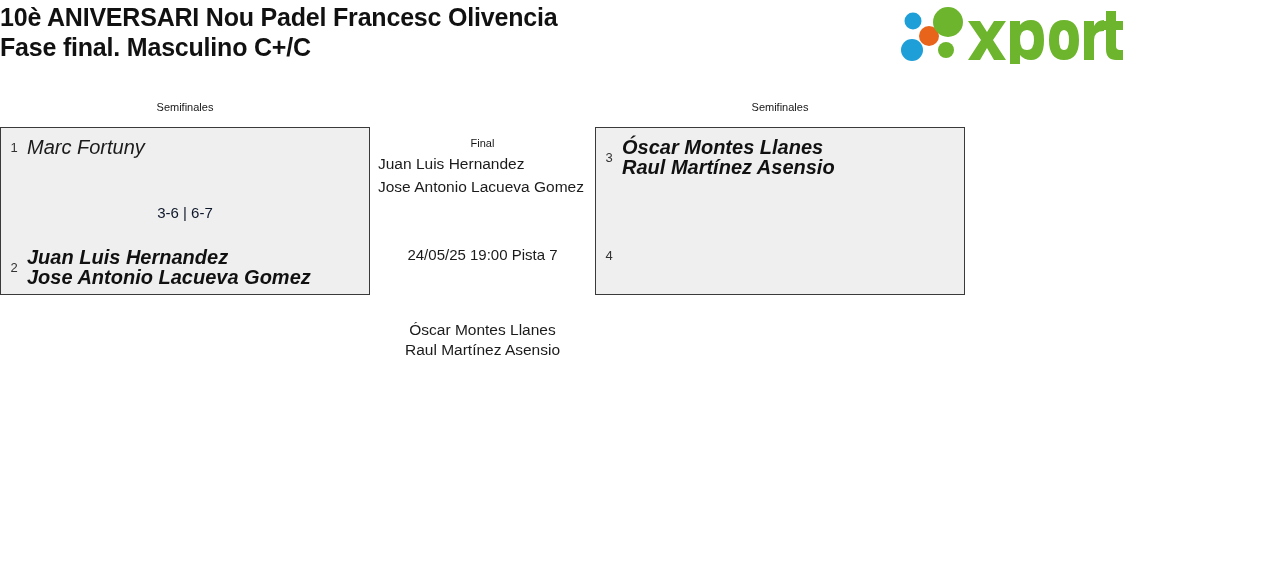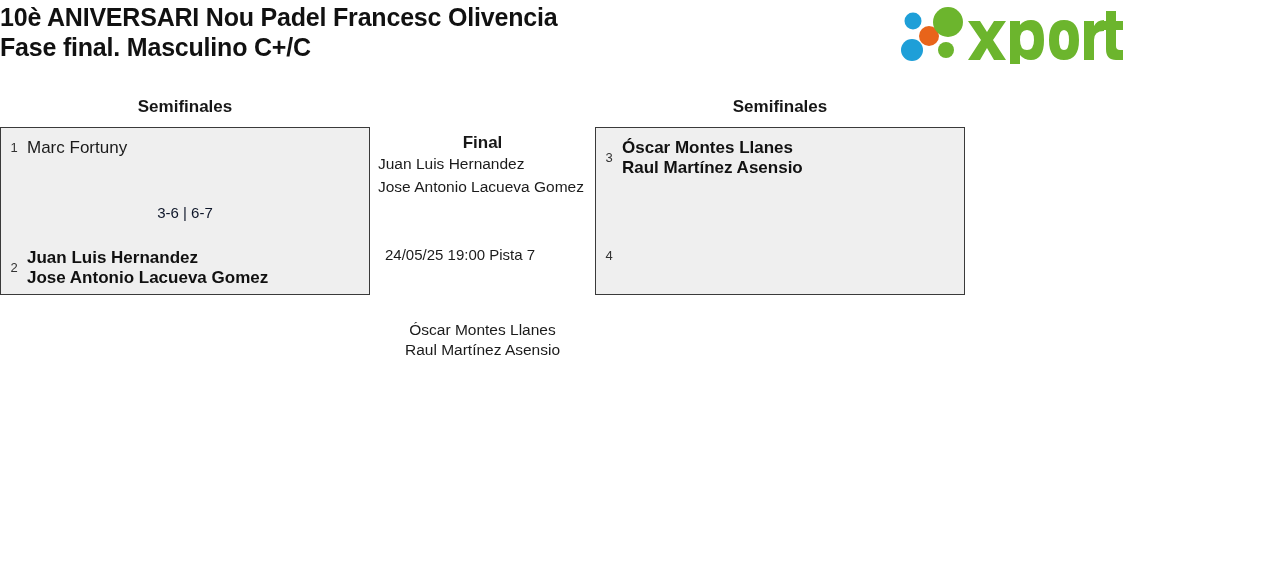--- a/index.html
+++ b/index.html
@@ -31,22 +31,22 @@
   .logo {
     position: absolute; right: 8px; top: 6px;
     width: 228px; height: 58px;
   }
   .logo svg { display: block; width: 228px; height: 58px; }
 
   
   .round-header {
     position: absolute;
     top: 96px;
-    font-size: 17px;
-    font-weight: 700;
+    font-size: 11px;
+    font-weight: 400;
     color: #171717;
     text-align: center;
     line-height: 22px;
     white-space: nowrap;
   }
   #hdr-left  { left: 0px;   width: 370px; }
   #hdr-final { left: 370px; width: 225px; margin-top: 36px; }
   #hdr-right { left: 595px; width: 370px; }
 
   
@@ -74,24 +74,25 @@
     width: 26px;
     flex: 0 0 26px;
     text-align: center;
     font-size: 13px;
     color: #333333;
     line-height: 16px;
   }
   .team-names {
     flex: 1 1 auto;
     min-width: 0;
-    font-size: 17px;
+    font-size: 20px;
     line-height: 19.5px;
     color: #1b1b1b;
     white-space: nowrap;
+    font-style: italic;
   }
   .team-names.winner { font-weight: 700; color: #111111; }
 
   .score {
     position: absolute;
     left: 0; right: 0;
     top: 75px;
     text-align: center;
     font-size: 15px;
     line-height: 19px;
@@ -114,26 +115,25 @@
     font-size: 15.5px;
     line-height: 23px;
     color: #1b1b1b;
     white-space: nowrap;
     overflow: hidden;
   }
   .final-datetime {
     position: absolute;
     left: 0; right: 0;
     top: 118px;
-    text-align: left;
+    text-align: center;
     font-size: 15px;
     line-height: 20px;
     color: #1b1b1b;
     white-space: nowrap;
-    padding-left: 15px;
   }
   .final-champion {
     position: absolute;
     left: 0; right: 0;
     top: 193px;
     text-align: center;
     font-size: 15.5px;
     line-height: 20px;
     color: #1b1b1b;
     white-space: nowrap;

